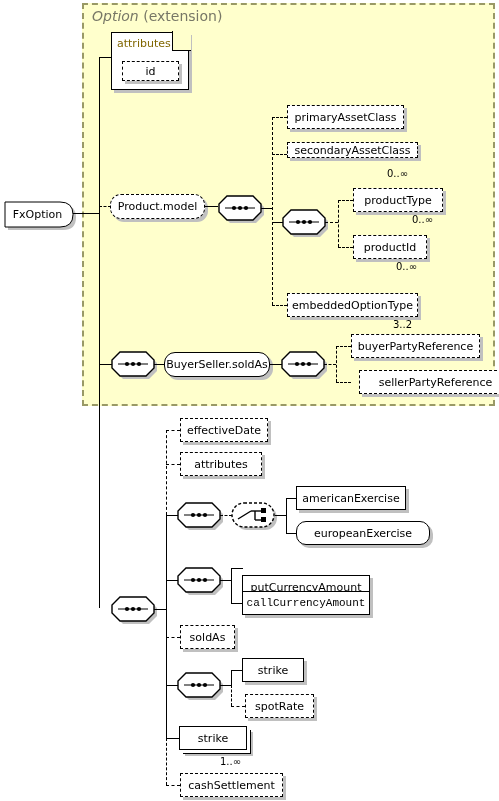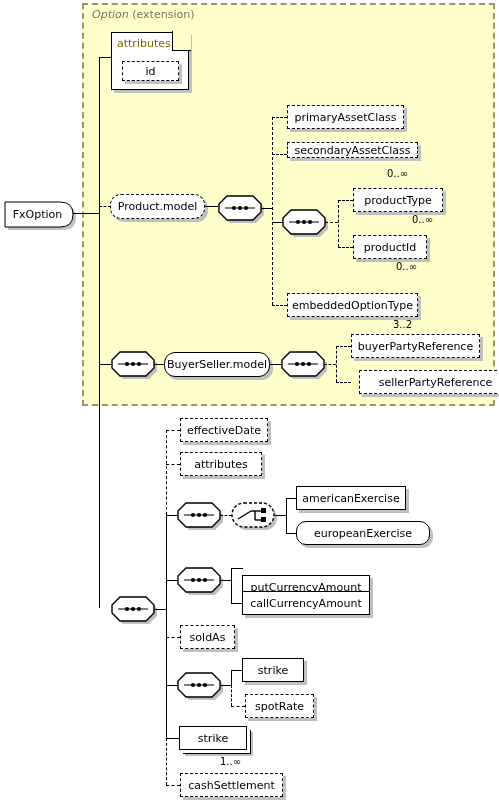--- a/index.html
+++ b/index.html
@@ -2,21 +2,21 @@
 <html><head>
 <meta charset="utf-8">
 <style>
   html,body{margin:0;padding:0;background:#ffffff;}
   body{width:499px;height:801px;position:relative;overflow:hidden;
        font-family:"DejaVu Sans","Liberation Sans",sans-serif;}
   #canvas{position:absolute;left:0;top:0;width:499px;height:801px;}
   
   .ext-region{position:absolute;background:#ffffcc;border:2px dashed #999966;
     box-sizing:border-box;}
-  .ext-label{position:absolute;font-size:11px;color:#777766;white-space:nowrap;text-align:center;}
+  .ext-label{position:absolute;font-size:14px;color:#777766;white-space:nowrap;text-align:center;}
   .ext-label i{font-style:italic;}
   
   .node{position:absolute;box-sizing:border-box;background:#ffffff;
         font-size:11px;color:#000;display:flex;align-items:center;
         justify-content:center;white-space:nowrap;line-height:1;}
   .solid{border:1px solid #000;box-shadow:3px 3px 0 0 #c0c0c0;}
   .dashed{border:1px dashed #000;box-shadow:3px 3px 0 0 #c0c0c0;}
   
   .stacked{box-shadow:3px 3px 0 0 #ffffff, 4px 4px 0 0 #000,
            6px 6px 0 0 #c0c0c0;}
@@ -150,21 +150,21 @@
       <path d="M9,1 L35,1 L43,9 L43,17 L35,25 L9,25 L1,17 L1,9 Z" fill="#c0c0c0" transform="translate(3,3)"></path>
       <path d="M9,1 L35,1 L43,9 L43,17 L35,25 L9,25 L1,17 L1,9 Z" fill="#ffffff" stroke="#000" stroke-width="1.4"></path>
       <line x1="7" y1="13" x2="37" y2="13" stroke="#000" stroke-width="1"></line>
       <circle cx="16" cy="13" r="2.1" fill="#000"></circle>
       <circle cx="22" cy="13" r="2.1" fill="#000"></circle>
       <circle cx="28" cy="13" r="2.1" fill="#000"></circle>
     </svg>
   </div>
   <div class="ln lnh" style="left:154px;top:364px;width:11px;"></div>
   <div class="model solidm" style="left:164px;top:352px;width:106px;height:25px;">
-    <span>BuyerSeller.model</span>
+    <span>BuyerSeller.soldAs</span>
   </div>
   <div class="ln lnh" style="left:270px;top:364px;width:12px;"></div>
   <div class="comp" style="left:281px;top:351px;">
     <svg width="49" height="27" viewBox="0 0 49 27">
       <path d="M9,1 L35,1 L43,9 L43,17 L35,25 L9,25 L1,17 L1,9 Z" fill="#c0c0c0" transform="translate(3,3)"></path>
       <path d="M9,1 L35,1 L43,9 L43,17 L35,25 L9,25 L1,17 L1,9 Z" fill="#ffffff" stroke="#000" stroke-width="1.4"></path>
       <line x1="7" y1="13" x2="37" y2="13" stroke="#000" stroke-width="1"></line>
       <circle cx="16" cy="13" r="2.1" fill="#000"></circle>
       <circle cx="22" cy="13" r="2.1" fill="#000"></circle>
       <circle cx="28" cy="13" r="2.1" fill="#000"></circle>
@@ -257,21 +257,21 @@
       <circle cx="28" cy="13" r="2.1" fill="#000"></circle>
     </svg>
   </div>
   <div class="ln lnh" style="left:220px;top:580px;width:12px;"></div>
   <div class="ln lnv" style="left:231px;top:568px;height:35px;"></div>
   <div class="ln lnh" style="left:231px;top:568px;width:12px;"></div>
   <div class="node solid" style="left:242px;top:556px;width:128px;height:24px;margin-top:19px;">
     <span>putCurrencyAmount</span>
   </div>
   <div class="ln lnh" style="left:231px;top:603px;width:12px;"></div>
-  <div class="node solid" style="left:242px;top:591px;width:128px;height:24px;">
+  <div class="node solid" style="left:242px;top:591px;width:128px;height:24px;font-family:Liberation Mono, monospace;">
     <span>callCurrencyAmount</span>
   </div>
 
   <div class="dln dlnh" style="left:166px;top:637px;width:14px;"></div>
   <div class="node dashed" style="left:180px;top:625px;width:55px;height:24px;">
     <span>soldAs</span>
   </div>
 
   <div class="ln lnh" style="left:166px;top:685px;width:12px;"></div>
   <div class="comp" style="left:177px;top:672px;">

